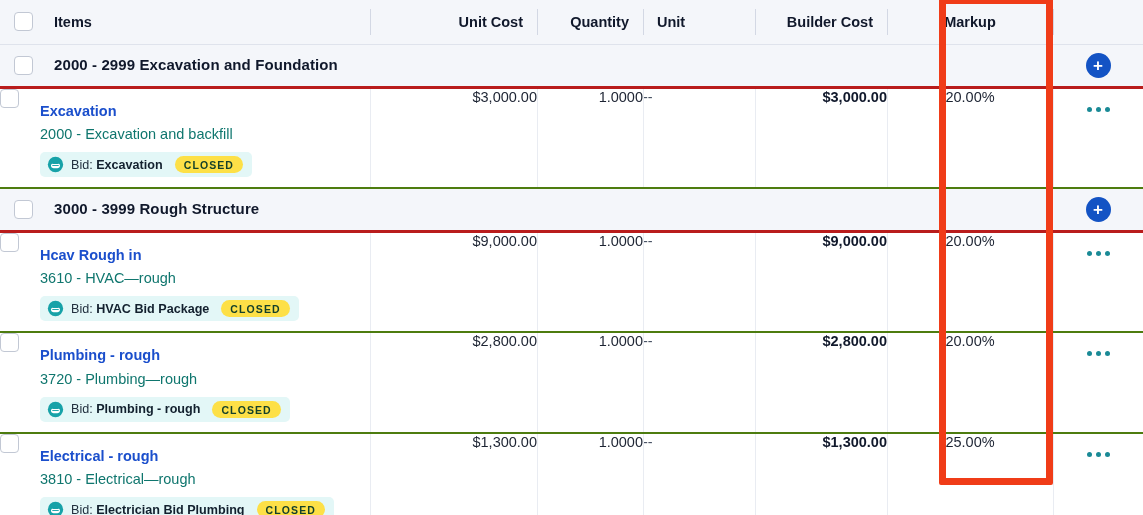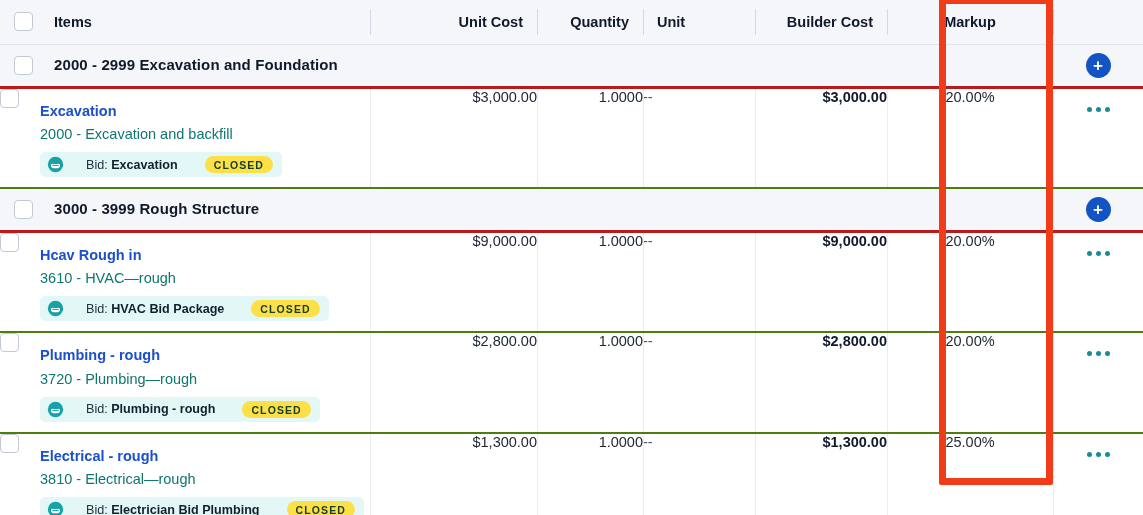--- a/index.html
+++ b/index.html
@@ -92,21 +92,21 @@
   .item-code {
     font-size: 14.5px;
     color: #0f766e;
     line-height: 1.45;
     margin-top: 3px;
   }
 
   .bid-chip {
     display: inline-flex;
     align-items: center;
-    gap: 22px;
+    gap: 7px;
     background: #e3f7f7;
     border-radius: 5px;
     padding: 4px 9px 4px 7px;
     margin-top: 7px;
     margin-bottom: 10px;
   }
   .bid-icon {
     width: 17px; height: 17px;
     flex: 0 0 17px;
     display: block;

